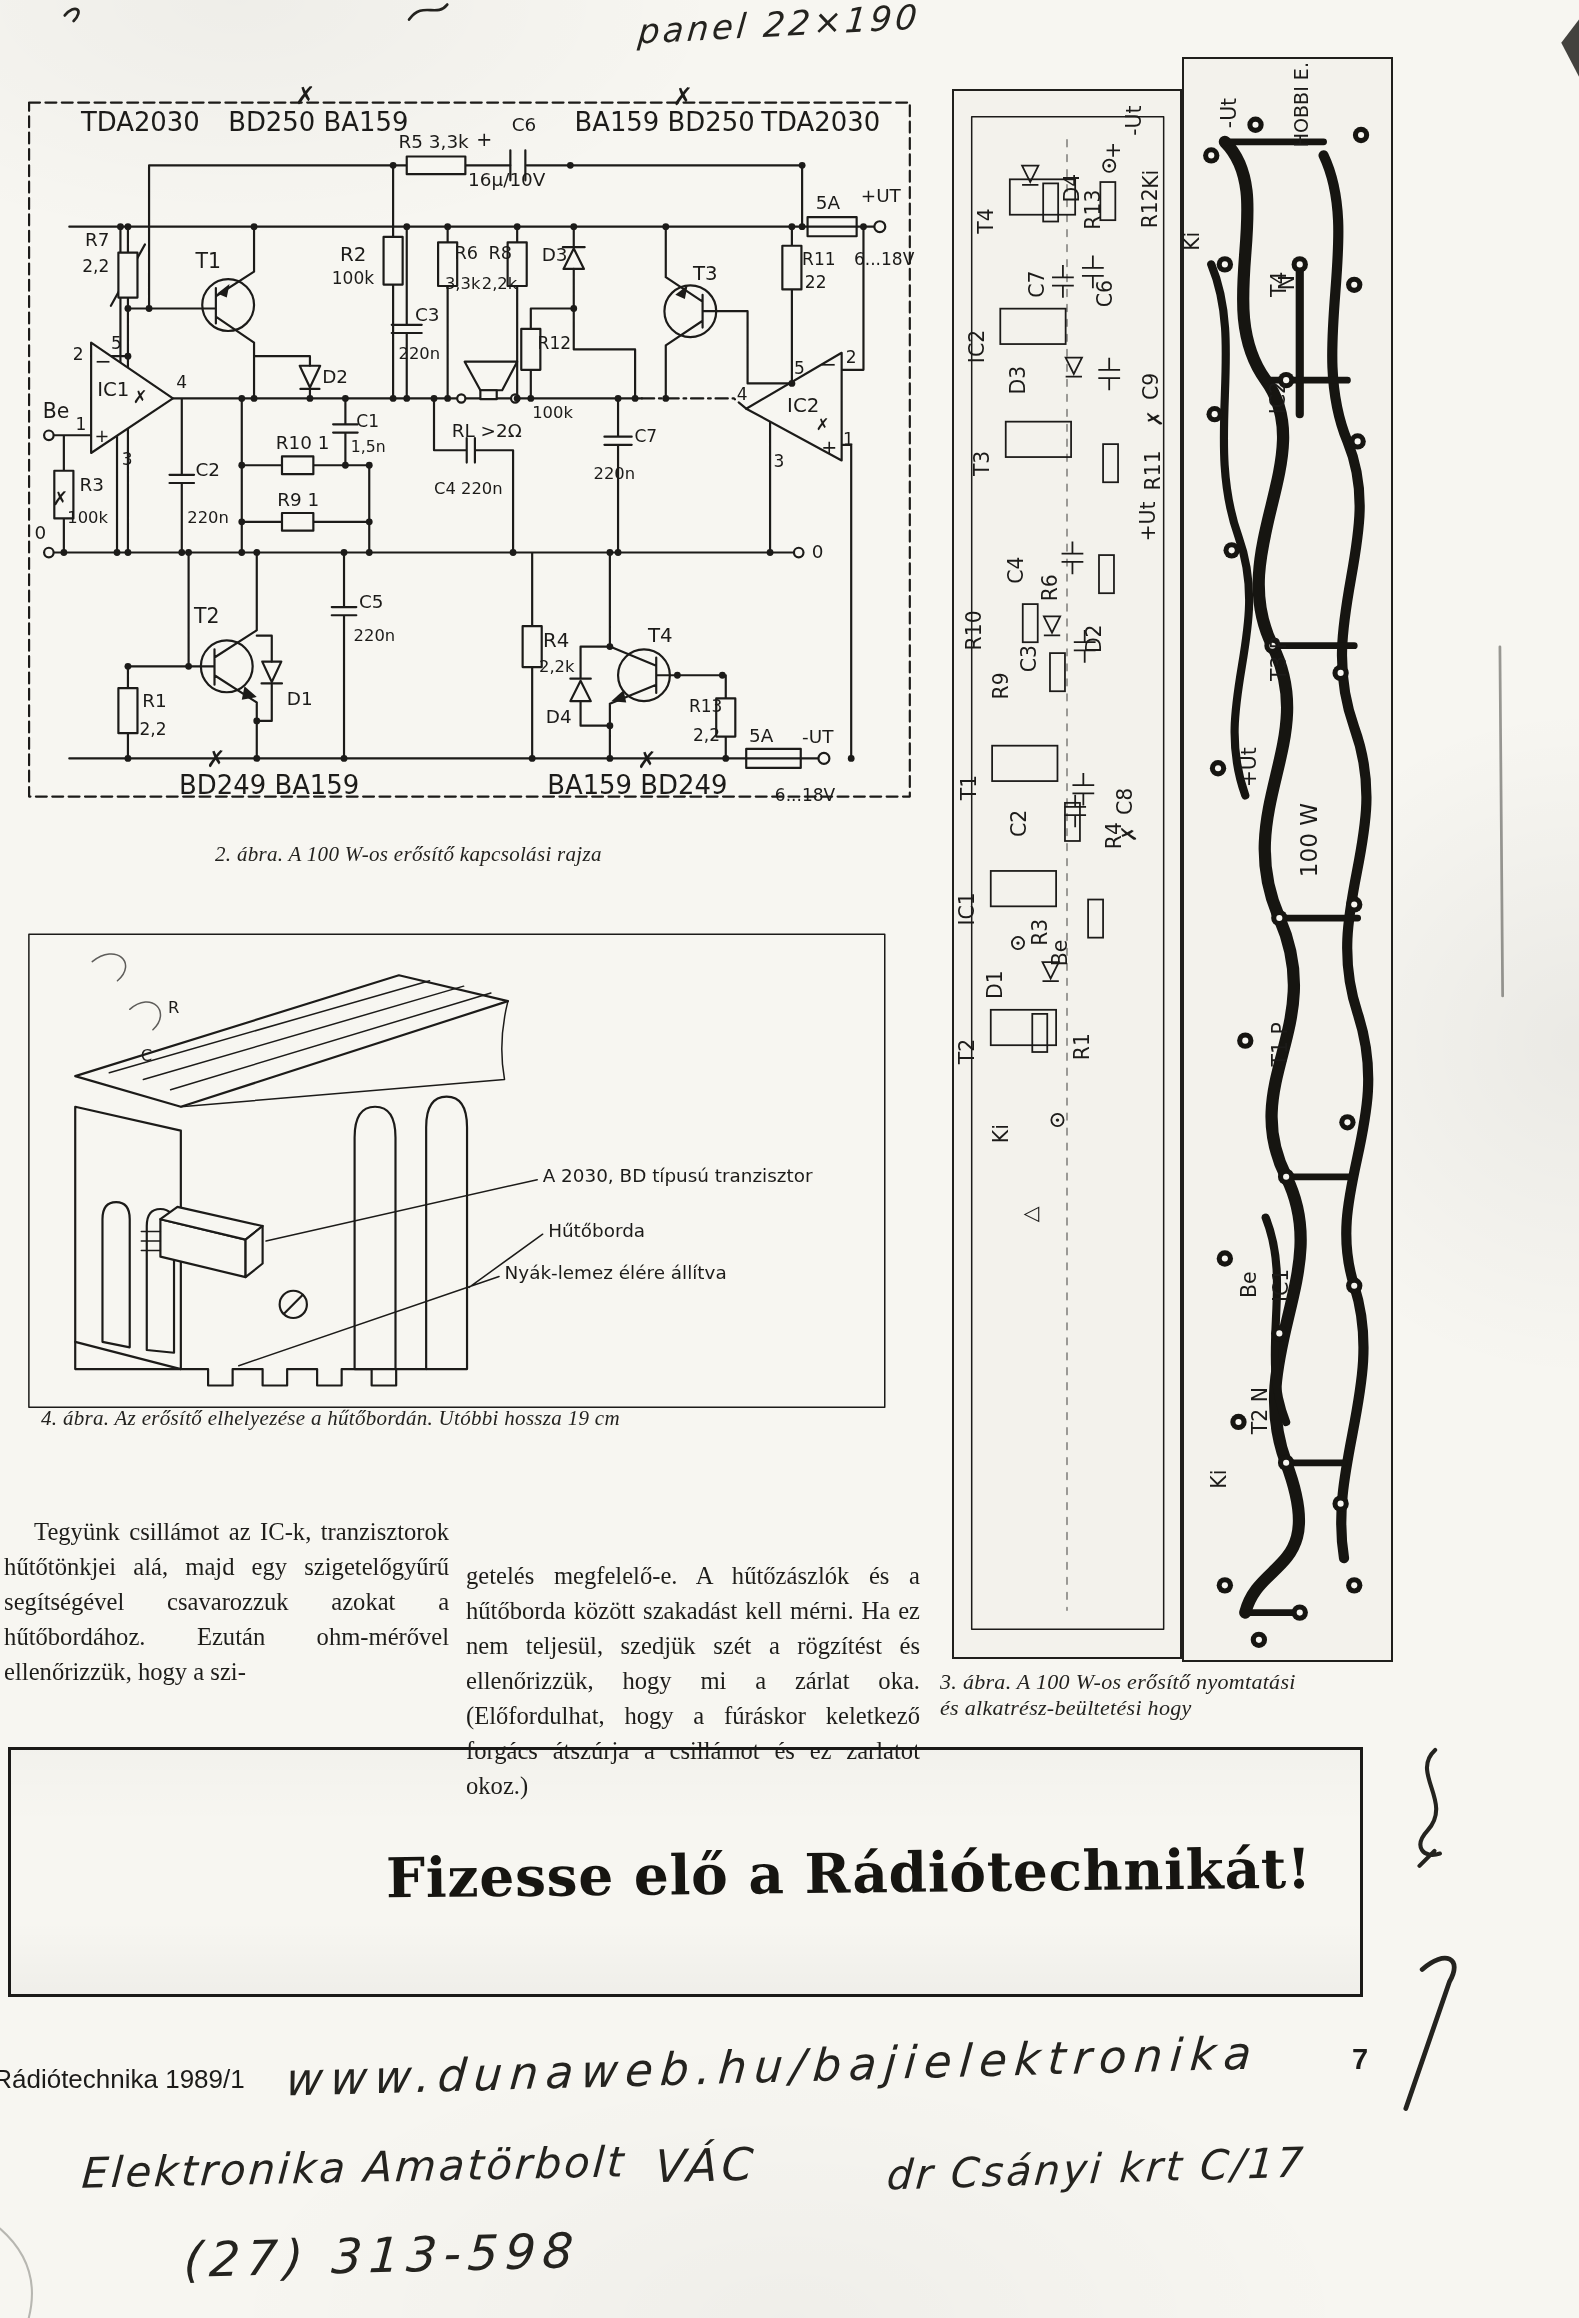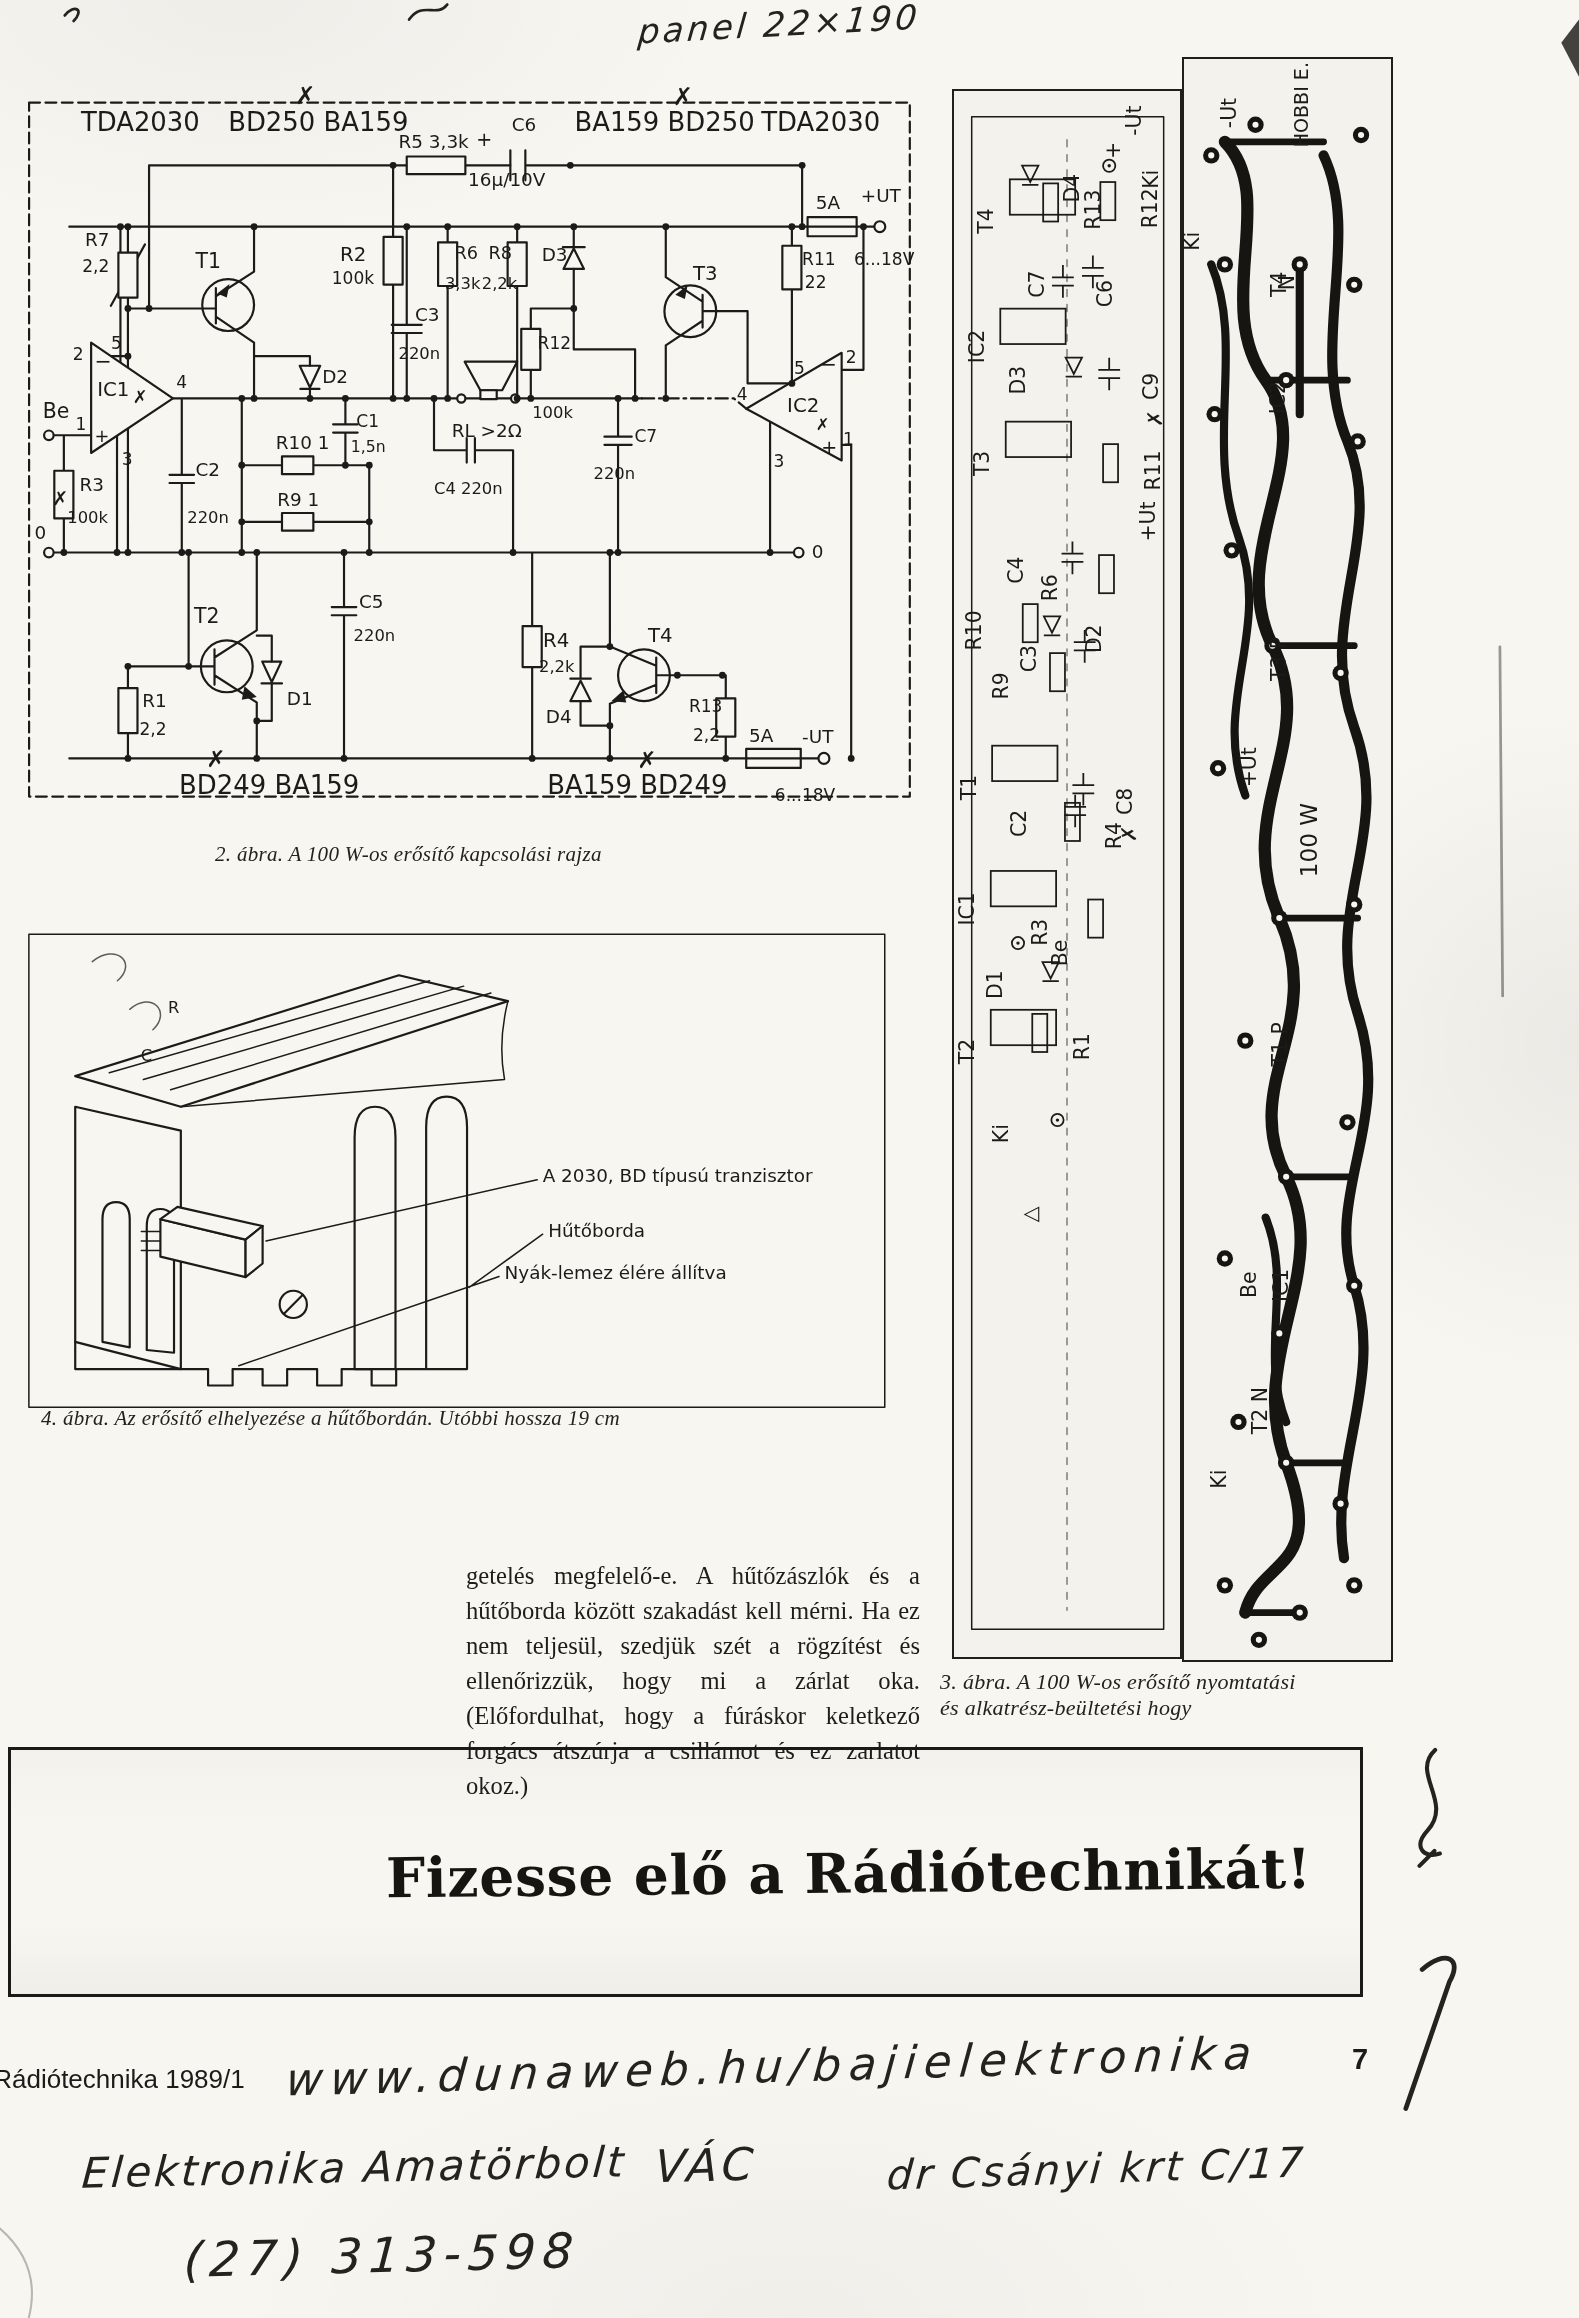--- a/index.html
+++ b/index.html
@@ -356,20 +356,21 @@
     </g>
   <g>
       <text x="206" y="118" font-size="24">R</text>
       <text x="166" y="188" font-size="24">C</text>
     </g>
 </svg>
 
 <div class="abs caption" style="left:41px;top:1406px;width:655px;">4. ábra. Az erősítő elhelyezése a hűtőbordán. Utóbbi hossza 19 cm</div>
 
 <div class="abs bodytext" style="left:4.1px;top:1515px;width:445px;">
+  <p class="ind">Tegyünk csillámot az IC-k, tranzisztorok hűtőtönkjei alá, majd egy szigetelőgyűrű segítségével csavarozzuk azokat a hűtőbordához. Ezután ohm-mérővel ellenőrizzük, hogy a szi-</p>
 </div>
 <div class="abs bodytext" style="left:466px;top:1559px;width:454px;">
   <p>getelés megfelelő-e. A hűtőzászlók és a hűtőborda között szakadást kell mérni. Ha ez nem teljesül, szedjük szét a rögzítést és ellenőrizzük, hogy mi a zárlat oka. (Előfordulhat, hogy a fúráskor keletkező forgács átszúrja a csillámot és ez zarlatot okoz.)</p>
 </div>
 
 <svg class="abs panel" style="left:952px;top:89px;" width="226" height="1566" viewBox="0 0 332 2297">
   <rect x="26" y="36" width="282" height="2222" class="stroke thin"></rect>
   <path class="stroke thin" stroke-dasharray="10 12" style="opacity:.55" d="M166,70 V2230"></path>
   <g>
       <path d="M100,108 H124 L112,132 Z M100,136 H124" stroke="#1c1b19" fill="none" stroke-width="2.6"></path>

